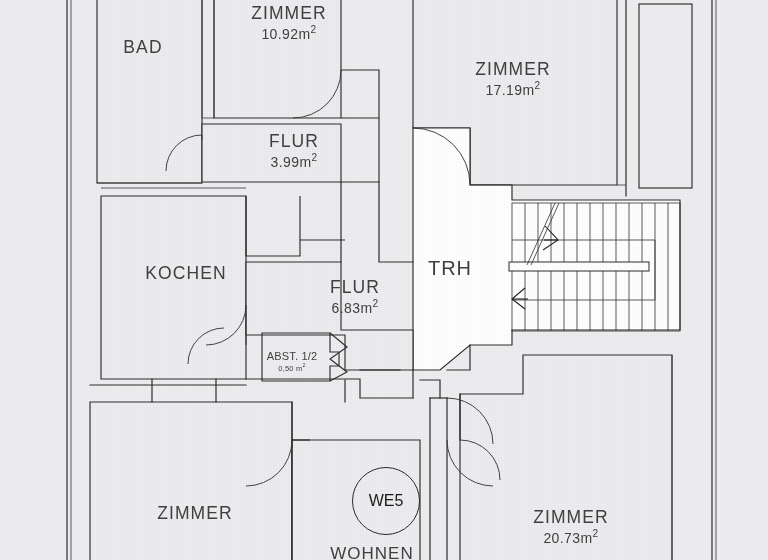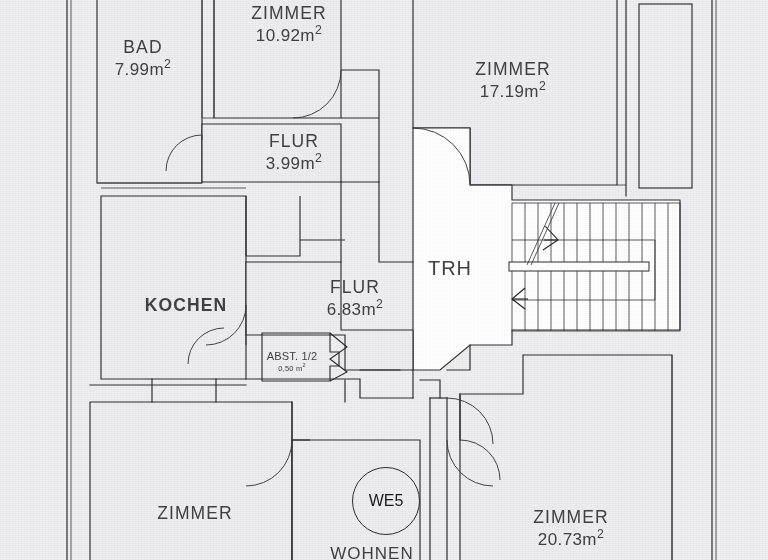--- a/index.html
+++ b/index.html
@@ -27,21 +27,21 @@
   .lbl{
     position:absolute;
     text-align:center;
     line-height:1.12;
     color:#404040;
     white-space:nowrap;
     letter-spacing:.5px;
     font-weight:400;
   }
   .lbl .nm{display:block;font-size:17px;letter-spacing:1.1px;}
-  .lbl .ar{display:block;font-size:17px;letter-spacing:.4px;}
+  .lbl .ar{display:block;font-size:14px;letter-spacing:.4px;}
   .lbl.big .nm{font-size:17.5px;}
   .lbl.tiny .nm{font-size:11px;letter-spacing:.2px;}
   .lbl.tiny .ar{font-size:7.5px;letter-spacing:.2px;}
   .sup{font-size:.72em;vertical-align:super;}
 </style>
 </head>
 <body>
 
 <div id="plan">
 
@@ -238,35 +238,34 @@
     <line class="wlt" x1="672" y1="355" x2="672" y2="566"></line>
   </g>
 
 </svg>
 
 <div class="noise"></div>
 
 <div id="labels">
       <div class="lbl big" style="left: 63px; top: 38px; width: 160px;">
         <span class="nm">BAD</span>
-        <span class="ar">7.99m<span class="sup">2</span></span>
       </div>
       <div class="lbl big" style="left: 209px; top: 4px; width: 160px;">
         <span class="nm">ZIMMER</span>
         <span class="ar">10.92m<span class="sup">2</span></span>
       </div>
       <div class="lbl big" style="left: 433px; top: 60px; width: 160px;">
         <span class="nm">ZIMMER</span>
         <span class="ar">17.19m<span class="sup">2</span></span>
       </div>
       <div class="lbl big" style="left: 214px; top: 132px; width: 160px;">
         <span class="nm">FLUR</span>
         <span class="ar">3.99m<span class="sup">2</span></span>
       </div>
-      <div class="lbl big" style="left: 106px; top: 296px; width: 160px; font-weight: bold;">
+      <div class="lbl big" style="left: 106px; top: 264px; width: 160px;">
         <span class="nm">KOCHEN</span>
       </div>
       <div class="lbl big" style="left: 275px; top: 278px; width: 160px;">
         <span class="nm">FLUR</span>
         <span class="ar">6.83m<span class="sup">2</span></span>
       </div>
       <div class="lbl big" style="left: 115px; top: 504px; width: 160px;">
         <span class="nm">ZIMMER</span>
       </div>
       <div class="lbl big" style="left: 491px; top: 508px; width: 160px;">

